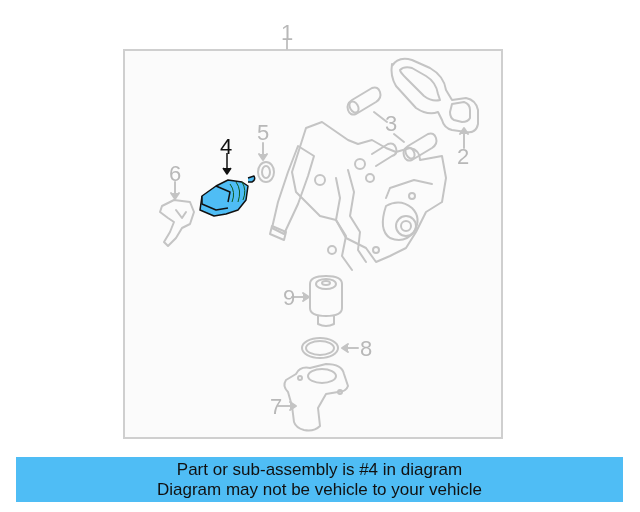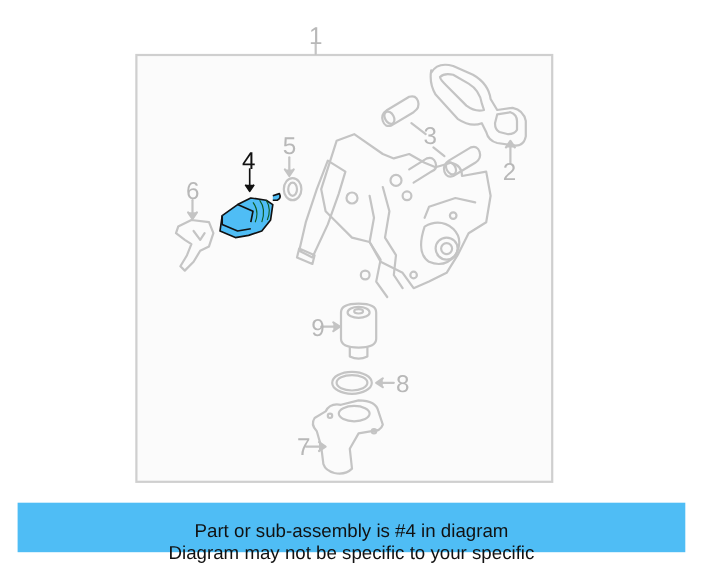--- a/index.html
+++ b/index.html
@@ -2,21 +2,21 @@
 <html><head>
 <meta charset="utf-8">
 <style>
   html, body { margin:0; padding:0; background:#ffffff; }
   body { width:640px; height:512px; position:relative; overflow:hidden; font-family:"Liberation Sans", sans-serif; }
   .diagram-wrap { position:absolute; left:0; top:0; width:640px; height:450px; }
   .frame { position:absolute; left:123px; top:49px; width:380px; height:390px; border:2px solid #cfcfcf; background:#fbfbfb; box-sizing:border-box; }
   svg.art { position:absolute; left:0; top:0; }
   .callout { position:absolute; font-size:22px; color:#b8b8b8; line-height:1; }
   .callout.active { color:#111; }
-  .banner { position:absolute; left:16px; top:457px; width:607px; height:45px; background:#4fbdf5; text-align:center; color:#111; font-size:17px; line-height:20px; padding-top:16px; box-sizing:border-box; }
+  .banner { position:absolute; left:16px; top:457px; width:607px; height:45px; background:#4fbdf5; text-align:center; color:#111; font-size:17px; line-height:20px; padding-top:3px; box-sizing:border-box; }
   .banner div { white-space:nowrap; }
 </style>
 </head>
 <body>
 
 <div class="diagram-wrap">
   <div class="frame"></div>
 
   <svg class="art" width="640" height="450" viewBox="0 0 640 450">
     <g fill="none" stroke="#c4c4c4" stroke-width="2" stroke-linejoin="round" stroke-linecap="round">
@@ -118,14 +118,14 @@
   <span class="callout active" style="left:220px;top:136px;">4</span>
   <span class="callout" style="left:257px;top:122px;">5</span>
   <span class="callout" style="left:169px;top:163px;">6</span>
   <span class="callout" style="left:270px;top:396px;">7</span>
   <span class="callout" style="left:360px;top:338px;">8</span>
   <span class="callout" style="left:283px;top:287px;">9</span>
 </div>
 
 <div class="banner">
   <div>Part or sub-assembly is #4 in diagram</div>
-  <div>Diagram may not be specific to your specific</div>
+  <div>Diagram may not be vehicle to your vehicle</div>
 </div>
 
 </body></html>

